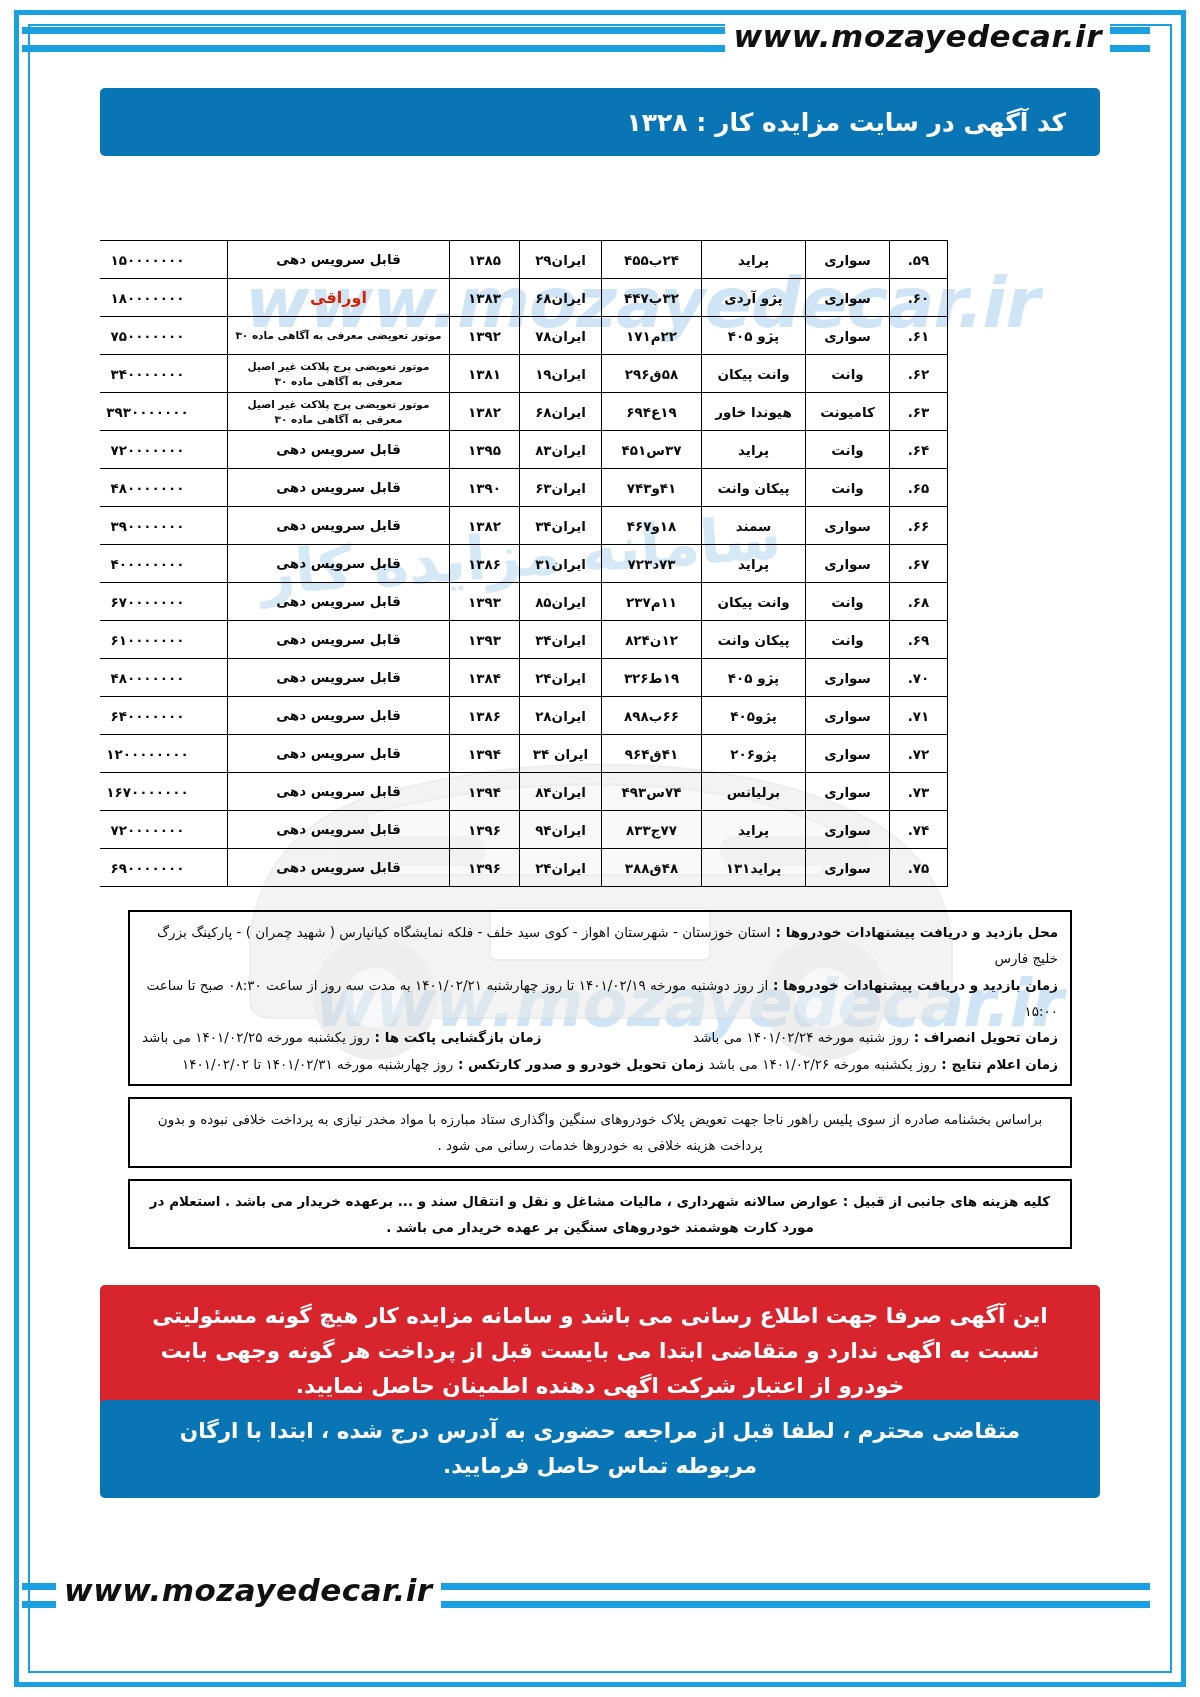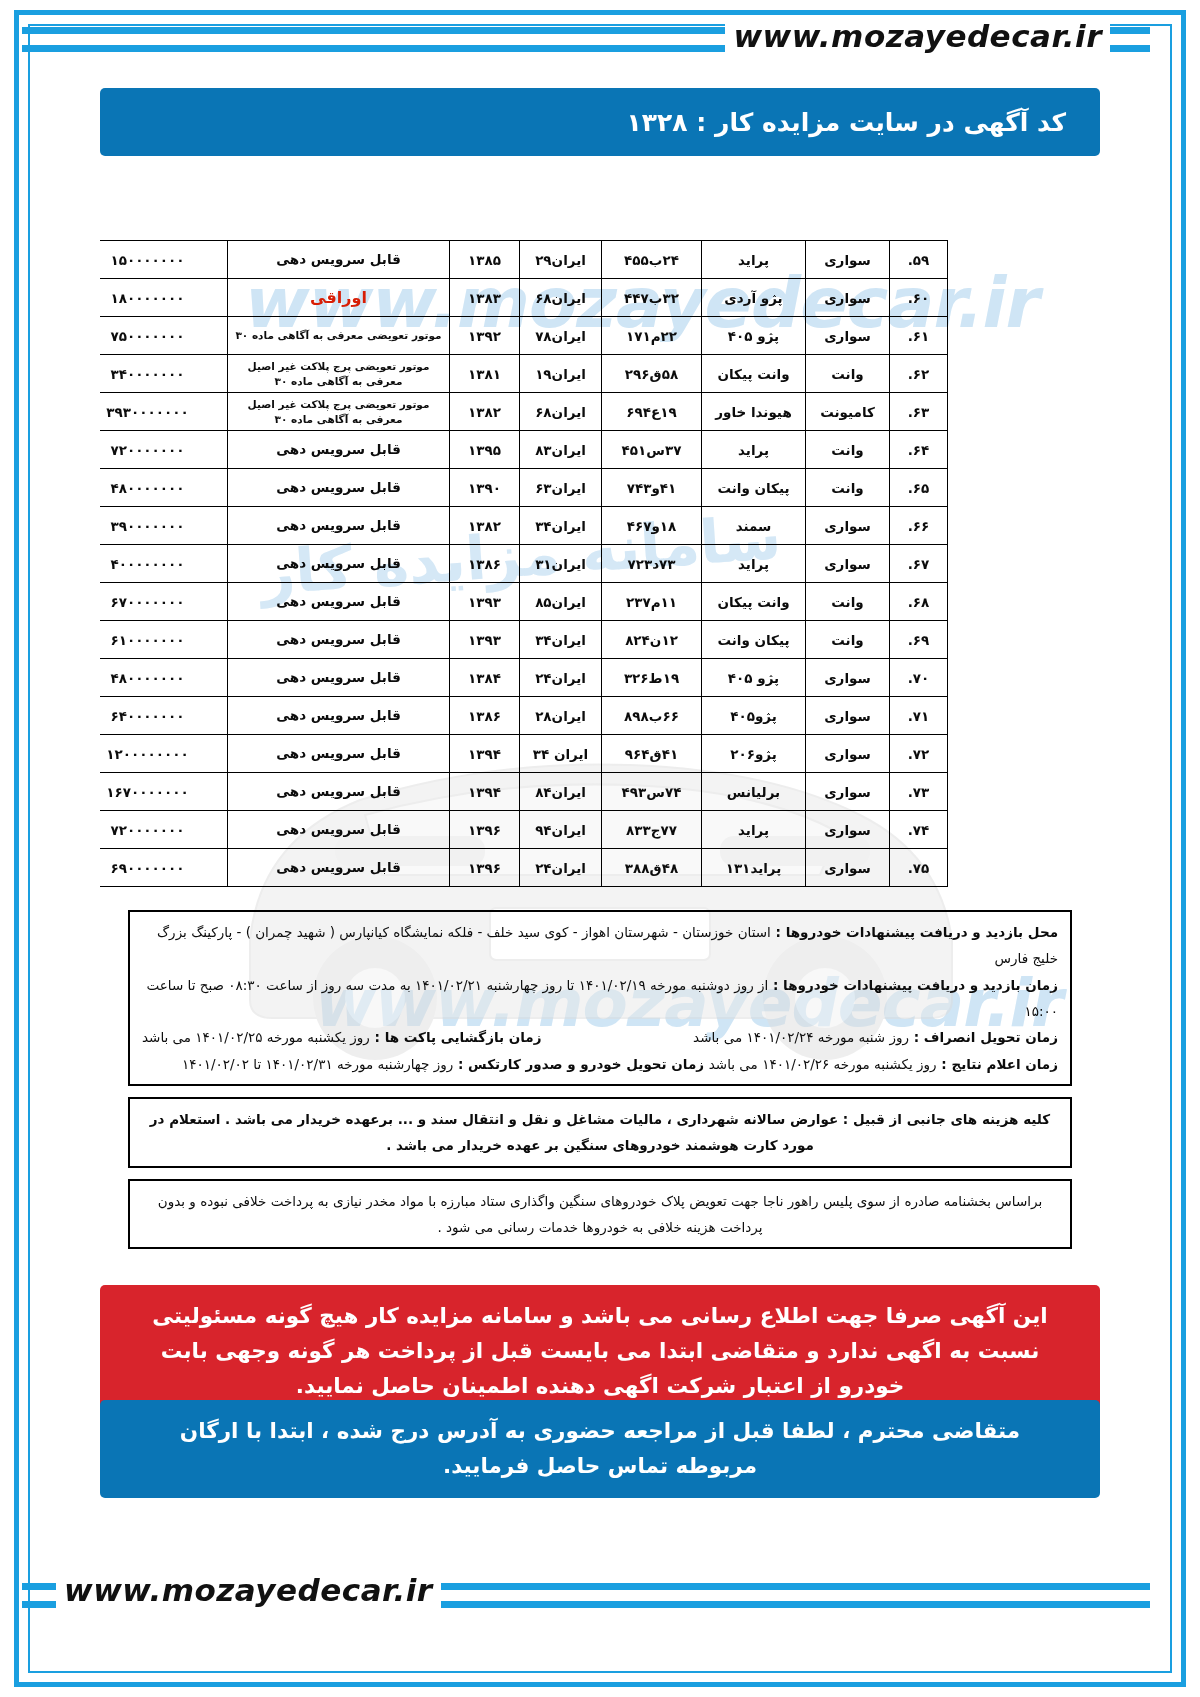--- a/index.html
+++ b/index.html
@@ -502,26 +502,26 @@
         </span>
       </p>
       <p>
         <span class="lbl">زمان اعلام نتایج :</span>
         <span class="val">روز یکشنبه مورخه ۱۴۰۱/۰۲/۲۶ می باشد</span>
         <span class="lbl">زمان تحویل خودرو و صدور کارتکس :</span>
         <span class="val">روز چهارشنبه مورخه ۱۴۰۱/۰۲/۳۱ تا ۱۴۰۱/۰۲/۰۲</span>
       </p>
     </div>
 
+    <div class="info-box plain justify">
+      <p>براساس بخشنامه صادره از سوی پلیس راهور ناجا جهت تعویض پلاک خودروهای سنگین واگذاری ستاد مبارزه با مواد مخدر نیازی به پرداخت خلافی نبوده و بدون پرداخت هزینه خلافی به خودروها خدمات رسانی می شود .</p>
+    </div>
+
     <div class="info-box justify">
       <p>کلیه هزینه های جانبی از قبیل : عوارض سالانه شهرداری ، مالیات مشاغل و نقل و انتقال سند و ... برعهده خریدار می باشد . استعلام در مورد کارت هوشمند خودروهای سنگین بر عهده خریدار می باشد .</p>
-    </div>
-
-    <div class="info-box plain justify">
-      <p>براساس بخشنامه صادره از سوی پلیس راهور ناجا جهت تعویض پلاک خودروهای سنگین واگذاری ستاد مبارزه با مواد مخدر نیازی به پرداخت خلافی نبوده و بدون پرداخت هزینه خلافی به خودروها خدمات رسانی می شود .</p>
     </div>
 
   </div>
 </div>
 
 <div class="notice notice-red">این آگهی صرفا جهت اطلاع رسانی می باشد و سامانه مزایده کار هیچ گونه مسئولیتی نسبت به اگهی ندارد و متقاضی ابتدا می بایست قبل از پرداخت هر گونه وجهی بابت خودرو از اعتبار شرکت اگهی دهنده اطمینان حاصل نمایید.</div>
 <div class="notice notice-blue">متقاضی محترم ، لطفا قبل از مراجعه حضوری به آدرس درج شده ، ابتدا با ارگان مربوطه تماس حاصل فرمایید.</div>
 
 <div class="footer-band">
   <div class="footer-rule"></div>

